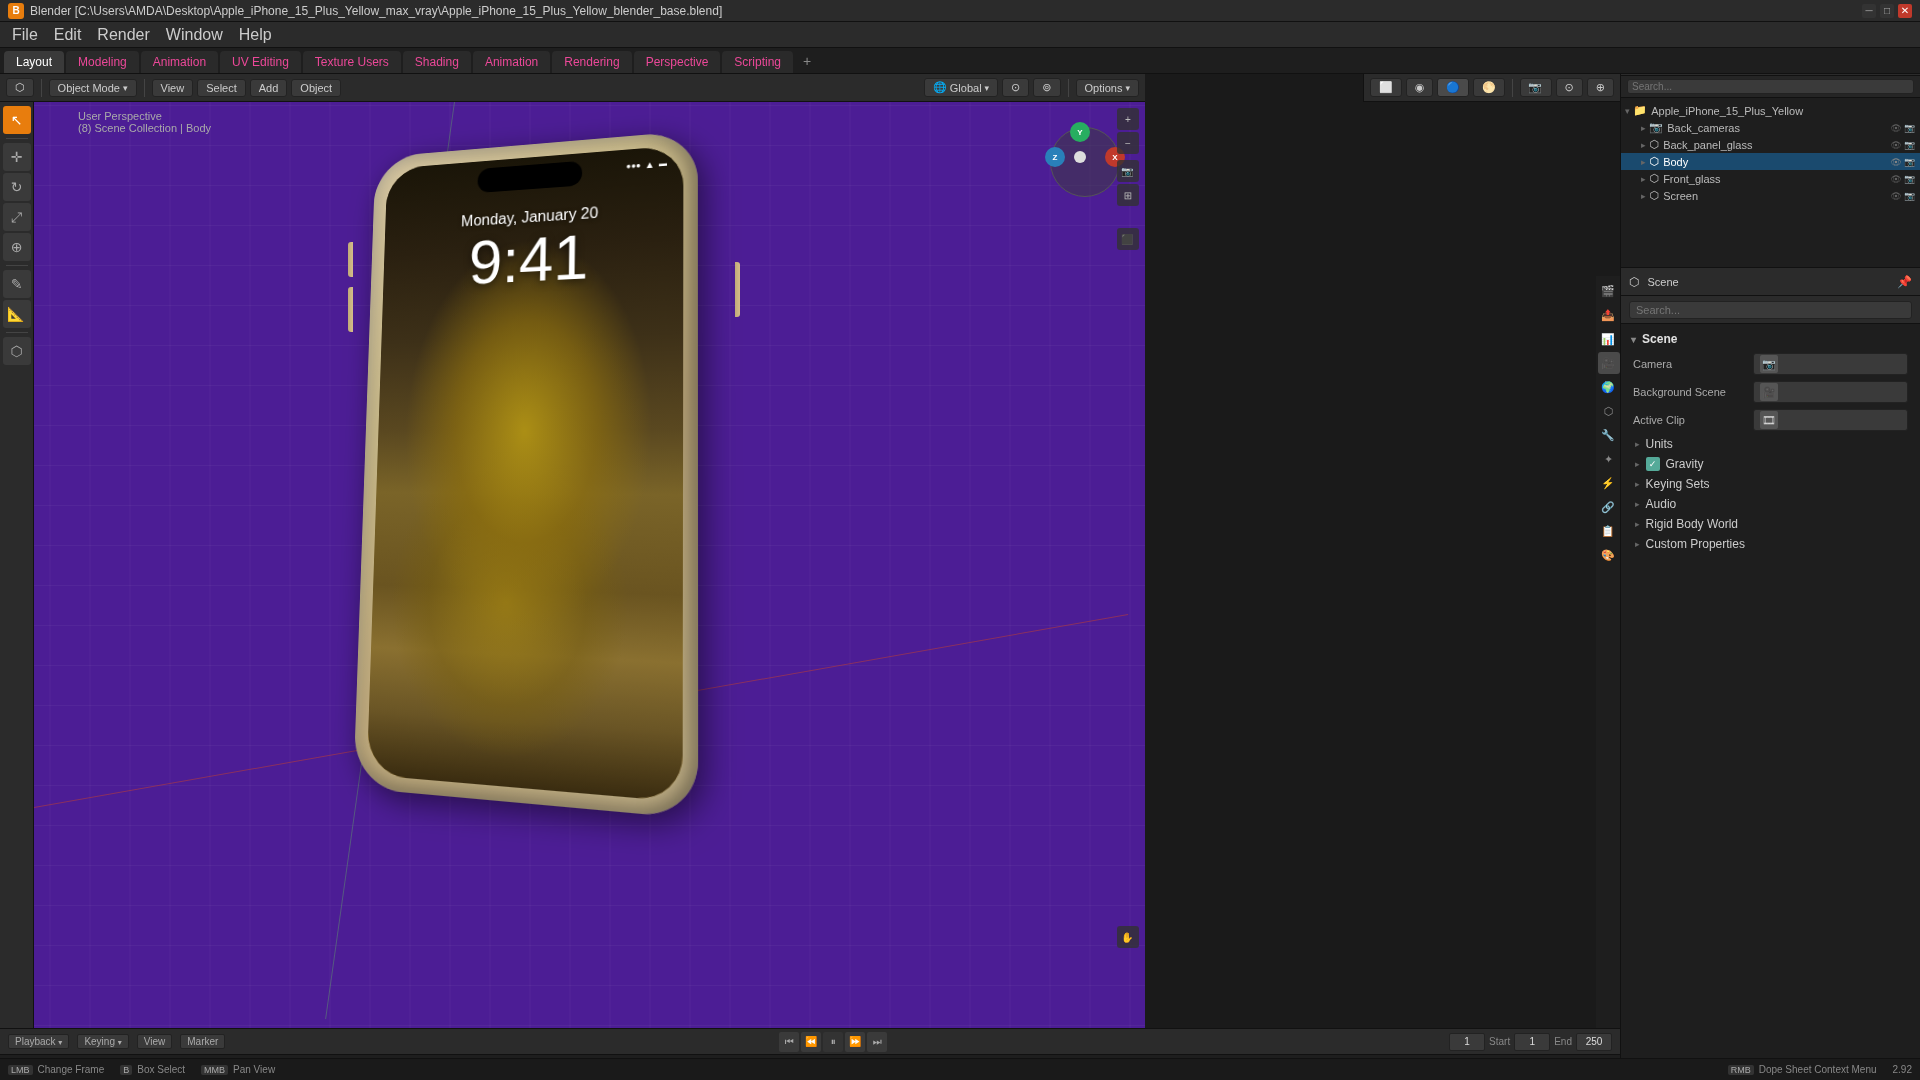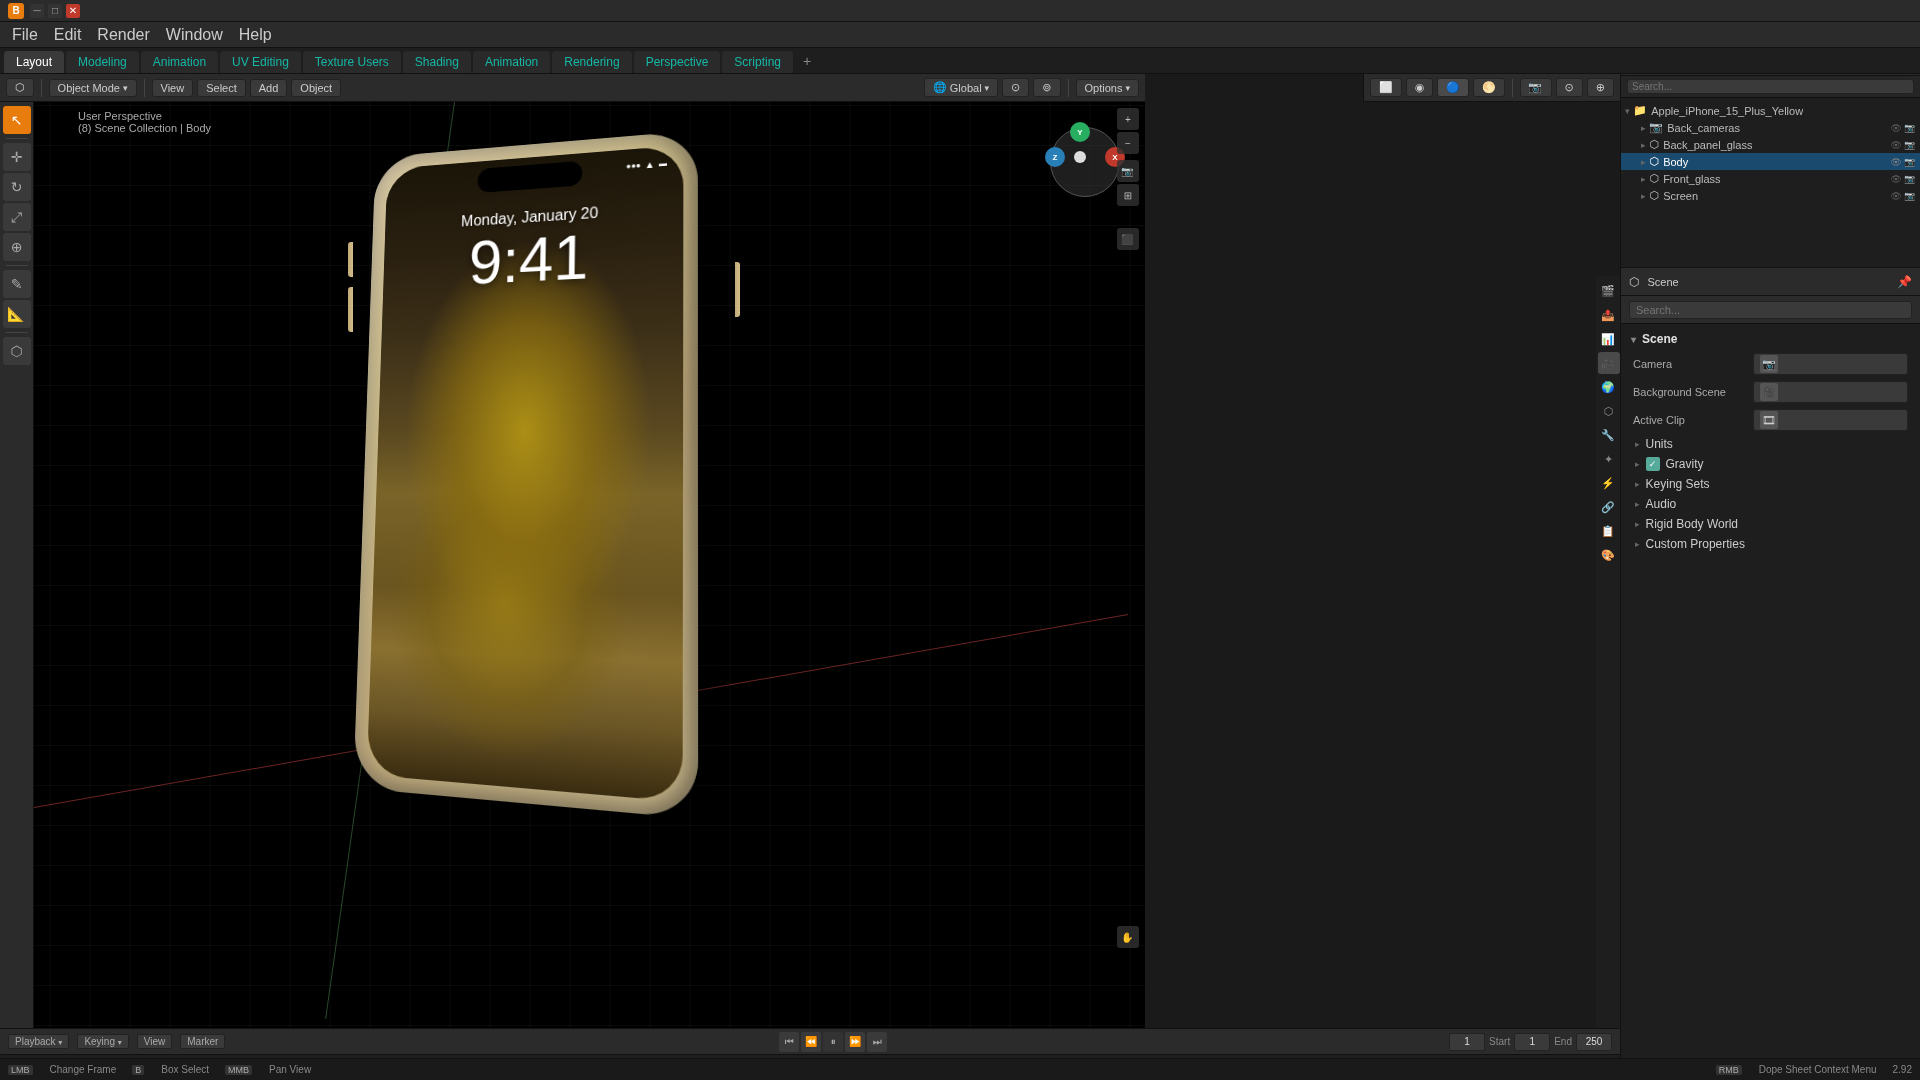--- a/index.html
+++ b/index.html
@@ -83,21 +83,21 @@
       background: #1e1e1e;
       display: flex;
       align-items: flex-end;
       padding: 0 4px;
       border-bottom: 1px solid #111;
       z-index: 100;
     }
     .ws-tab {
       padding: 4px 12px;
       font-size: 12px;
-      color: #14b8a6;
+      color: #ec4899;
       cursor: pointer;
       border-radius: 4px 4px 0 0;
       background: #2a2a2a;
       margin-right: 2px;
     }
     .ws-tab.active {
       background: #3a3a3a;
       color: #fff;
     }
     .ws-tab-plus {
@@ -161,21 +161,21 @@
     }
     .toolbar-btn.active { background: #e87d0d; color: white; }
     .toolbar-sep { width: 22px; height: 1px; background: #444; margin: 2px 0; }
 
     
     #viewport {
       position: absolute;
       top: 102px; left: 34px;
       width: 1111px;
       bottom: 52px;
-      background: #000000;
+      background: #4c1d95;
       overflow: hidden;
     }
 
     
     #viewport-grid {
       position: absolute;
       top: 0; left: 0; right: 0; bottom: 0;
       background:
         linear-gradient(rgba(255,255,255,0.04) 1px, transparent 1px),
         linear-gradient(90deg, rgba(255,255,255,0.04) 1px, transparent 1px);
@@ -553,21 +553,21 @@
       background: #1a1a1a;
       display: flex; align-items: center;
       padding: 0 8px;
       gap: 16px;
       border-top: 1px solid #111;
       font-size: 10px;
       color: #888;
       z-index: 100;
     }
     .status-item {
-      display: flex; align-items: center; gap: 17px;
+      display: flex; align-items: center; gap: 5px;
     }
     .status-shortcut {
       background: #333;
       border-radius: 2px;
       padding: 0 3px;
       font-size: 9px;
       color: #aaa;
     }
     .vp-ov-btn {
       width: 22px; height: 22px;
@@ -590,20 +590,21 @@
       gap: 4px;
       border-bottom: 1px solid #111;
       border-left: 1px solid #111;
     }
   </style>
 </head>
 <body>
 
 <div id="title-bar">
   <div class="title-icon">B</div>
+  <div class="title-text">Blender [C:\Users\AMDA\Desktop\Apple_iPhone_15_Plus_Yellow_max_vray\Apple_iPhone_15_Plus_Yellow_blender_base.blend]</div>
   <div class="win-buttons">
     <div class="win-btn minimize">─</div>
     <div class="win-btn maximize">□</div>
     <div class="win-btn close">✕</div>
   </div>
 </div>
 
 <div id="menu-bar">
   <div class="menu-item">File</div>
   <div class="menu-item">Edit</div>

